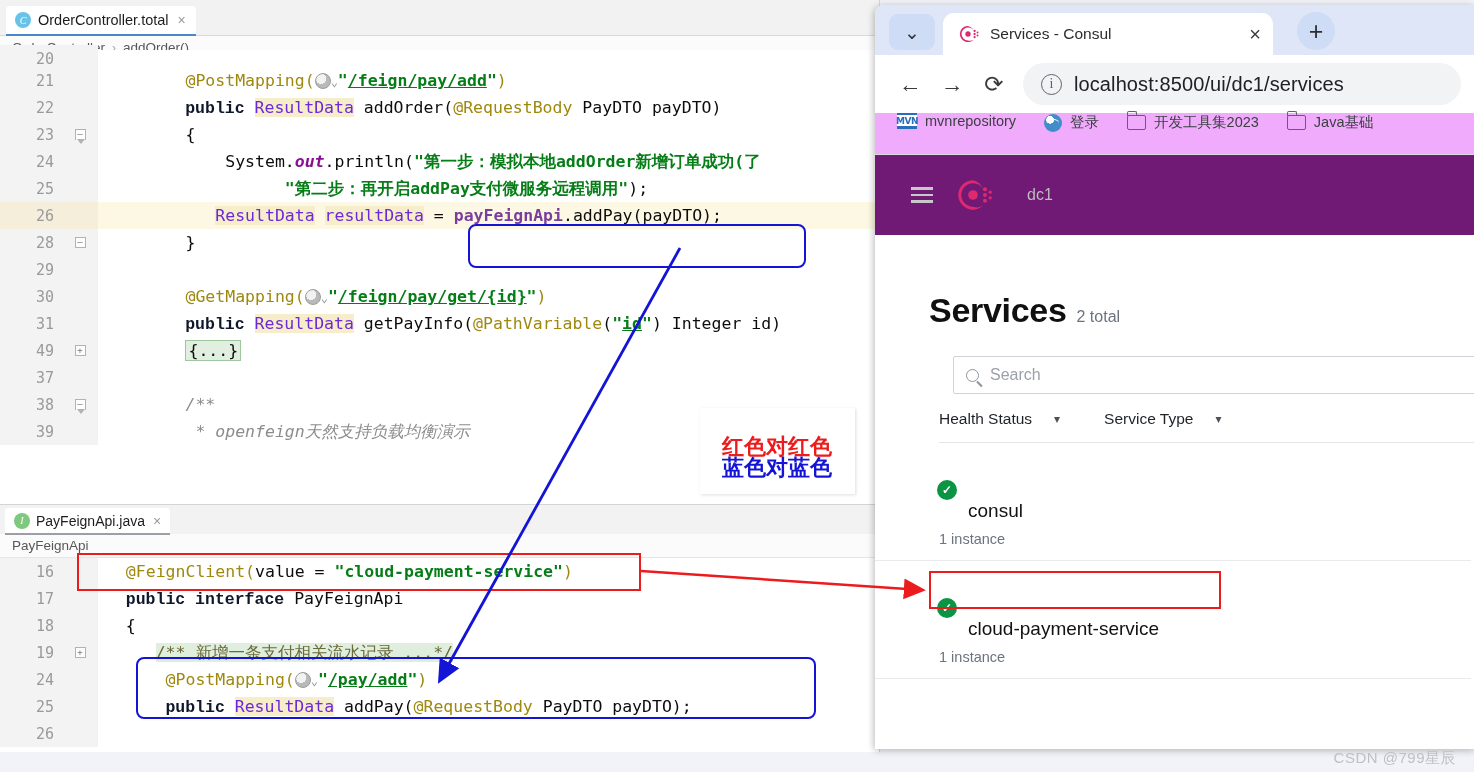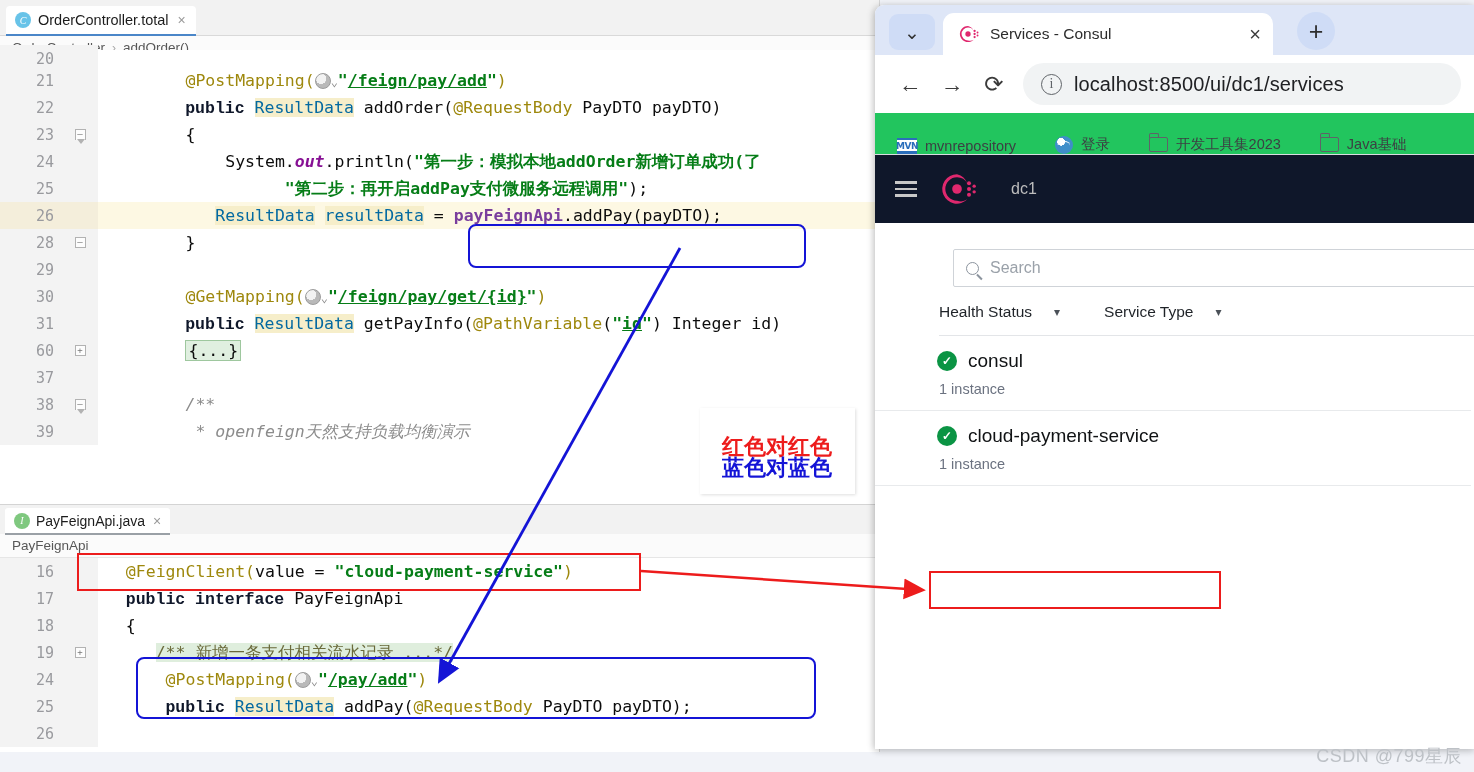--- a/index.html
+++ b/index.html
@@ -81,21 +81,21 @@
     flex: 1; height: 27px; line-height: 27px; white-space: pre;
     font-family: "DejaVu Sans Mono", monospace; font-size: 16.5px;
     color: #0c0c0c; padding-left: 8px; overflow: hidden;
   }
 
   
   .kw { color: #0f172a; font-weight: bold; font-family: Liberation Mono, monospace; }
   .ann { color: #9e880d; }
   .strb { color: #067d17; font-weight: bold; }
   .strul { color: #067d17; font-weight: bold; text-decoration: underline; }
-  .typ { color: #0369a1; background: #f6eeca; }
+  .typ { color: #6d28d9; background: #f6eeca; }
   .fld { color: #871094; font-style: italic; font-weight: bold; }
   .mfn { color: #7a3e9d; font-weight: bold; }
   .cmt { color: #8c8c8c; font-style: italic; }
   .cmt-hl { color: #6a6a3a; background: #dfeedd; text-align: center; }
   .fold-blk { background: #e0efe0; border: 1px solid #9ec79e; padding: 0 2px; }
   .globe {
     display: inline-block; width: 16px; height: 16px; vertical-align: -3px;
     border-radius: 50%;
     background: radial-gradient(circle at 36% 34%, #f2f2f2 0 40%, #b9b9b9 41% 100%);
     border: 1px solid #9b9b9b; position: relative;
@@ -156,22 +156,22 @@
     border-radius: 21px; display: flex; align-items: center; gap: 12px;
     padding: 0 18px;
   }
   .info-ico {
     width: 21px; height: 21px; border-radius: 50%; border: 1.6px solid #5f6368;
     color: #5f6368; font-size: 14px; font-family: "Liberation Serif", serif;
     display: flex; align-items: center; justify-content: center;
   }
   .url-text { font-size: 20px; color: #202124; white-space: nowrap; letter-spacing: .1px; }
   .bookmarks {
-    height: 42px; background: #22c55e; border-bottom: 1px solid #dadce0;
-    display: flex; align-items: flex-end; gap: 39px; padding: 0 22px;
+    height: 42px; background: #f0abfc; border-bottom: 1px solid #dadce0;
+    display: flex; align-items: flex-start; gap: 28px; padding: 0 22px;
   }
   .bm { display: flex; align-items: center; gap: 8px; font-size: 14.5px; color: #3c4043; white-space: nowrap; }
   .mvn-ico {
     width: 20px; height: 16px; background: #fff; color: #2a6ebb;
     font-size: 9px; font-weight: bold; letter-spacing: -.5px;
     border-top: 2px solid #2a6ebb; border-bottom: 3px solid #2a6ebb;
     display: flex; align-items: center; justify-content: center;
     font-family: "DejaVu Sans", sans-serif;
   }
   .globe-bm {
@@ -188,22 +188,22 @@
     position: relative;
   }
   .folder-ico:before {
     content: ''; position: absolute; left: -1px; top: -5px; width: 8px; height: 4px;
     border: 1.8px solid #5f6368; border-bottom: none;
     border-top-left-radius: 2px; border-top-right-radius: 2px;
   }
 
   
   .consul-nav {
-    height: 68px; background: #0f172a; display: flex; align-items: center;
-    gap: 20px; padding-left: 20px;
+    height: 80px; background: #701a75; display: flex; align-items: center;
+    gap: 20px; padding-left: 36px;
   }
   .hamb { width: 22px; }
   .hamb span { display: block; height: 2.6px; background: #c8c8c8; margin: 4px 0; }
   .consul-logo-wrap { width: 40px; height: 40px; position: relative; }
   .dc-label { font-size: 16px; color: #bdbdbd; margin-left: 14px; }
 
   .consul-body { background: #fff; height: 600px; padding: 0 4px 0 0; }
   .svc-head { padding: 56px 0 0 54px; display: flex; align-items: baseline; gap: 10px; }
   .svc-title { font-size: 34px; font-weight: bold; color: #101010; letter-spacing: -.3px; }
   .svc-total { font-size: 16px; color: #6b7280; }
@@ -228,38 +228,38 @@
   }
   .filter { font-size: 15.5px; color: #1f2328; display: flex; align-items: center; gap: 22px; }
   .filter .cv { font-size: 12px; color: #4b5158; }
   .svc-row { border-bottom: 1px solid #e8eaec; padding: 14px 0 13px 62px; position: relative; }
   .svc-name-line { display: flex; align-items: center; gap: 11px; }
   .ok {
     width: 20px; height: 20px; border-radius: 50%; background: #0b9444;
     display: flex; align-items: center; justify-content: center;
     color: #fff; font-size: 12px; font-weight: bold;
   }
-  .svc-name { font-size: 19px; color: #101214; }
+  .svc-name { font-size: 19px; color: #101214; margin-top: 43px; }
   .svc-inst { font-size: 14.5px; color: #6b7280; margin: 9px 0 0 2px; }
 
   
   .anno-box { position: absolute; border-radius: 8px; pointer-events: none; }
   .blue-box { border: 2.4px solid #1414d6; }
   .red-box { border: 2.6px solid #ec1c1c; border-radius: 0; }
   .anno-txt { position: absolute; font-weight: bold; font-size: 22px; white-space: nowrap; }
   .anno-red { color: #ed1c1c; }
   .anno-blue { color: #1414d6; }
   .anno-card {
     position: absolute; background: #fff;
     box-shadow: 1px 1px 3px rgba(0,0,0,.13);
   }
   svg.overlay { position: absolute; left: 0; top: 0; width: 1474px; height: 772px; pointer-events: none; }
 
   .watermark {
-    position: absolute; right: 12px; bottom: 4px; font-size: 18px; color: #bdc1c6;
+    position: absolute; right: 18px; bottom: 4px; font-size: 15px; color: #bdc1c6;
     letter-spacing: .5px;
     margin-top: 12px;
   }
 </style>
 </head>
 <body>
 
 <div id="root">
 
   <div class="ide">
@@ -345,21 +345,21 @@
         <div class="code"><span class="ann">        @GetMapping(</span><span class="globe"></span><span class="chev">⌄</span><span class="strb">"</span><span class="strul">/feign/pay/get/{id}</span><span class="strb">"</span><span class="ann">)</span></div>
       </div>
 
       <div class="coderow">
         <div class="gutter">31</div>
         <div class="gutter2"></div>
         <div class="code"><span class="kw">        public </span><span class="typ">ResultData</span> getPayInfo(<span class="ann">@PathVariable</span>(<span class="strb">"</span><span class="strul">id</span><span class="strb">"</span>) Integer id)</div>
       </div>
 
       <div class="coderow">
-        <div class="gutter">60</div>
+        <div class="gutter">49</div>
         <div class="gutter2">
             <span class="fold">+</span>
           </div>
         <div class="code">        <span class="fold-blk">{...}</span></div>
       </div>
 
       <div class="coderow">
         <div class="gutter">37</div>
         <div class="gutter2"></div>
         <div class="code"></div>
@@ -510,20 +510,24 @@
           <circle cx="19.2" cy="12" r="1.2" fill="#e0286e"></circle>
           <circle cx="19.2" cy="15.4" r="1.2" fill="#e0286e"></circle>
           <circle cx="22.3" cy="10.3" r="1" fill="#e0286e"></circle>
           <circle cx="22.3" cy="13.7" r="1" fill="#e0286e"></circle>
         </svg>
       </div>
       <div class="dc-label">dc1</div>
     </div>
 
     <div class="consul-body">
+      <div class="svc-head">
+        <span class="svc-title">Services</span>
+        <span class="svc-total">2 total</span>
+      </div>
 
       <div class="search-row">
         <div class="search-box">
           <span class="mag"></span>
           <span class="search-ph">Search</span>
         </div>
       </div>
 
       <div class="filters">
         <div class="filter">

